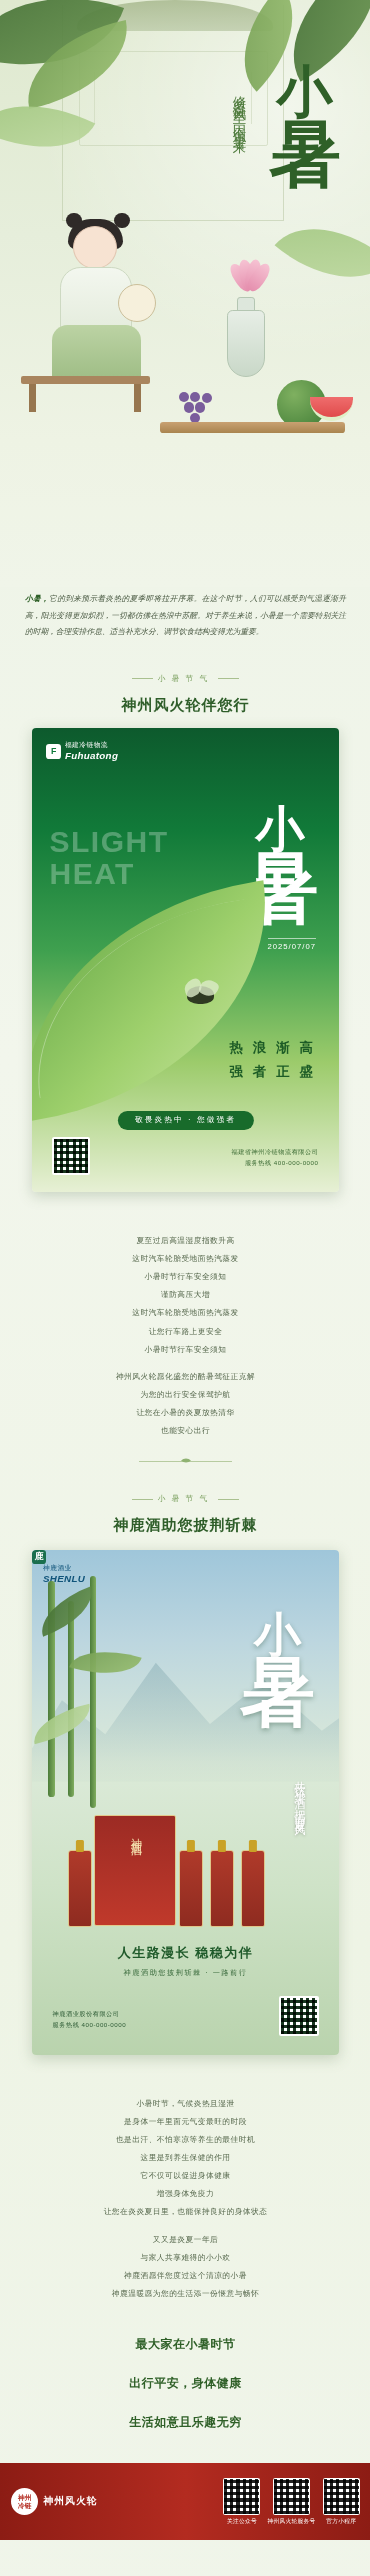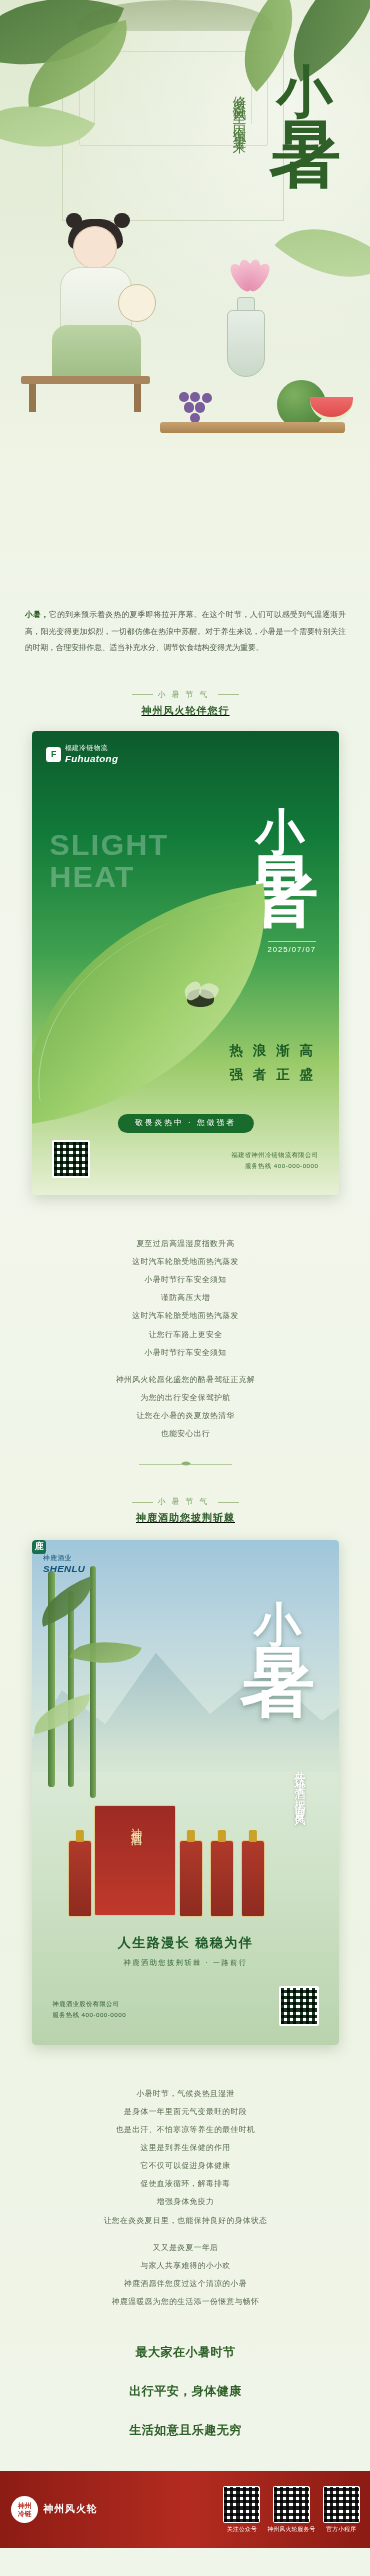--- a/index.html
+++ b/index.html
@@ -185,53 +185,53 @@
   .grapes i { position:absolute; width:10.3px; height:10.3px; border-radius:50%; background:#7a5d9c; }
   .tray {
     position:absolute; left: 5.2px; top: 133px;
     width: 185px; height: 11.3px;
     background: linear-gradient(180deg,#c9a172,#a9844f);
     border-radius: 3.1px;
   }
 
   
   .intro {
-    margin: 20px 25px 0;
+    margin: 4px 25px 0;
     color: #4a5a43;
     font-size: 7.7px;
     line-height: 2.15;
     text-align: justify;
+    font-style: italic;
   }
   .intro b { color: #2f6028; }
 
   
   .sec-head {
     margin-top: 33px;
     text-align: center;
-    text-decoration: underline;
   }
   .sec-head .eyebrow {
     display: inline-block;
     font-size: 7.7px;
     color: #7ba05f;
     letter-spacing: 6.2px;
     padding: 0 7.2px;
   }
   .sec-head .eyebrow:before,
   .sec-head .eyebrow:after {
     content: "";
     display: inline-block;
     width: 20.6px; height: 0.5px;
     background: #a9c08f;
     vertical-align: middle;
     margin: 0 5.2px;
   }
   .sec-head .title {
-    margin-top: 4px;
-    font-size: 10px;
+    margin-top: 12px;
+    font-size: 15px;
     font-weight: 700;
     color: #2f5e2a;
     letter-spacing: 1px;
   }
 
   
   .poster {
     position: relative;
     margin: 13.4px auto 0;
     width: 307px;
@@ -677,21 +677,20 @@
     <div class="foot-text" style="white-space:pre-line">神鹿酒业股份有限公司
 服务热线 400-000-0000</div>
   </div>
 
   <div class="verse">
     <div>小暑时节，气候炎热且湿泄</div>
     <div>是身体一年里面元气变最旺的时段</div>
     <div>也是出汗、不怕寒凉等养生的最佳时机</div>
     <div>这里是到养生保健的作用</div>
     <div>它不仅可以促进身体健康</div>
-    <div>促使血液循环，解毒排毒</div>
     <div>增强身体免疫力</div>
     <div>让您在炎炎夏日里，也能保持良好的身体状态</div>
     <div class="gap"></div>
     <div>又又是炎夏一年后</div>
     <div>与家人共享难得的小小欢</div>
     <div>神鹿酒愿伴您度过这个清凉的小暑</div>
     <div>神鹿温暖愿为您的生活添一份惬意与畅怀</div>
   </div>
 
   <div class="closing">

